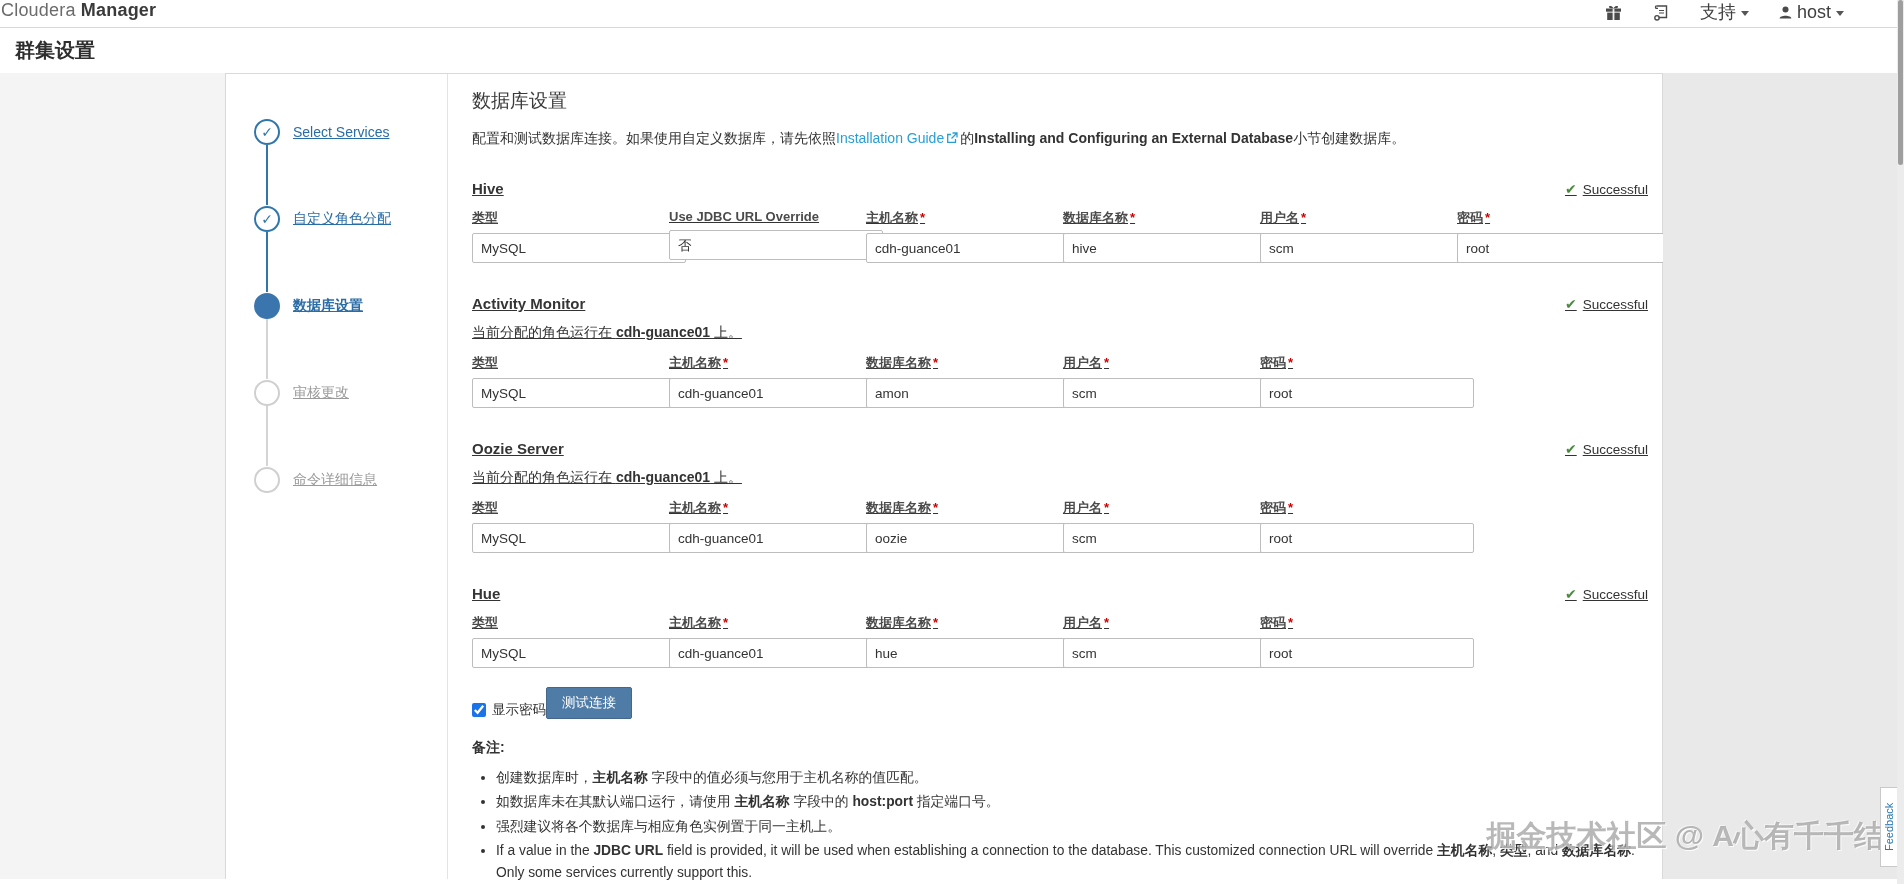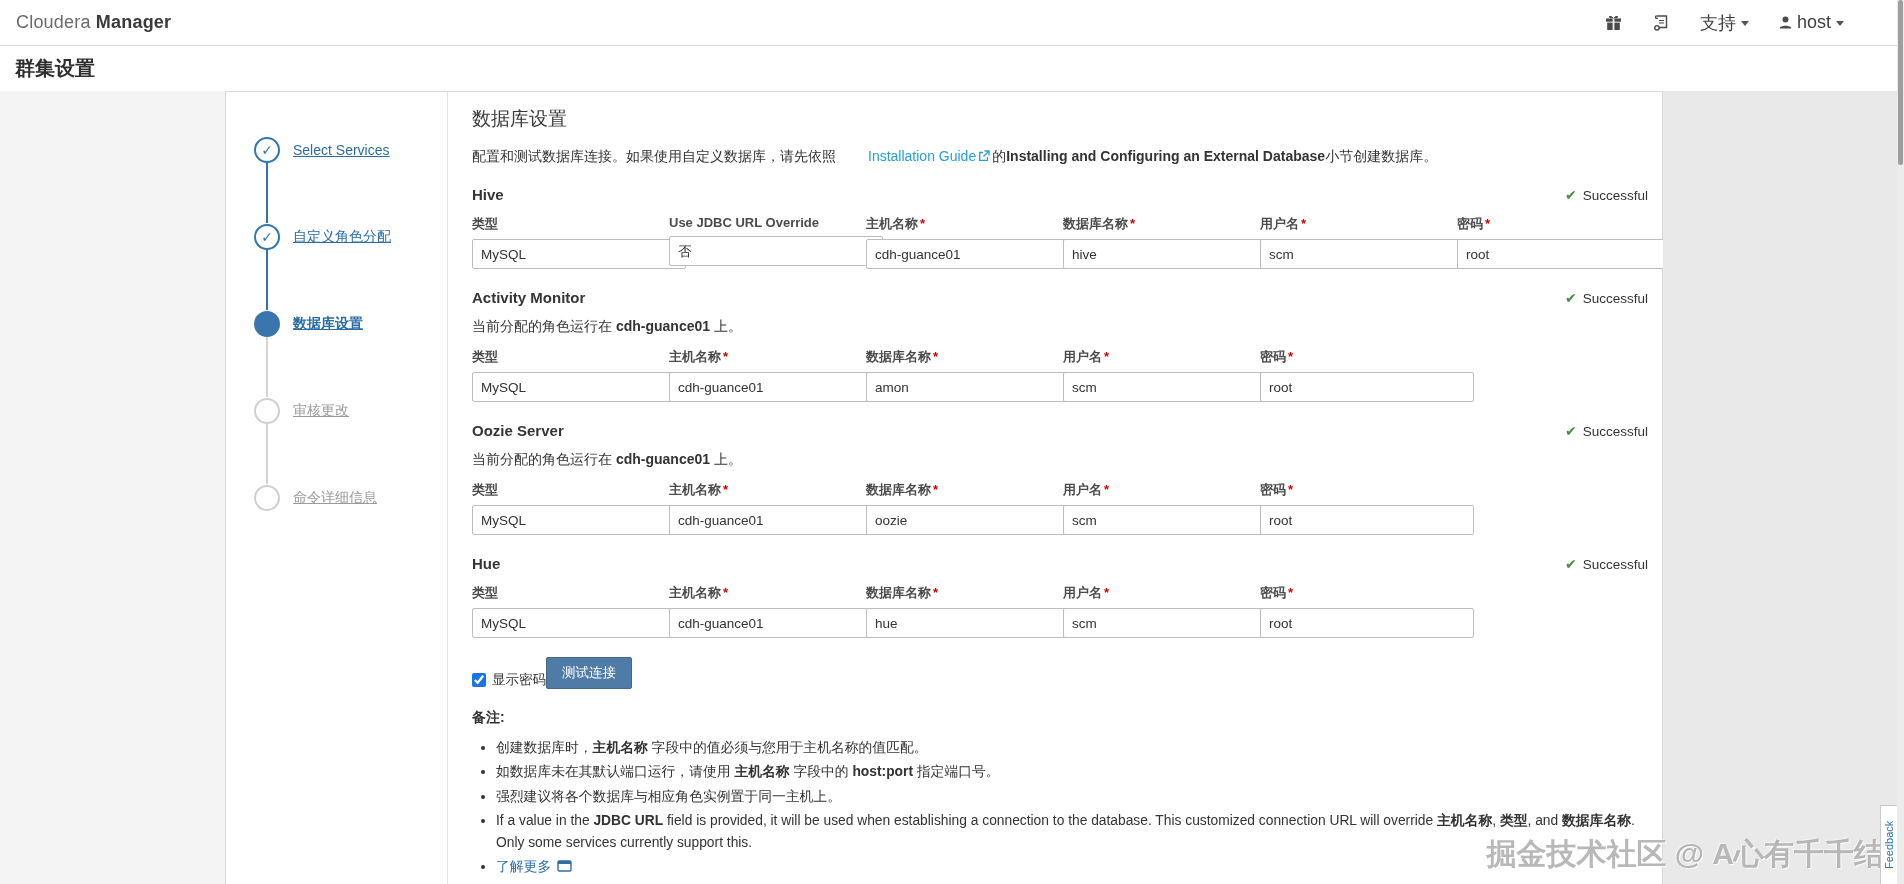--- a/index.html
+++ b/index.html
@@ -1,21 +1,21 @@
 <!DOCTYPE html>
 <html><head>
 <meta charset="utf-8">
 <style>
   * { box-sizing: border-box; margin: 0; padding: 0; }
   html,body { width:1904px; height:884px; overflow:hidden;
     font-family:"Liberation Sans","DejaVu Sans",sans-serif; background:#fff; color:#333; }
 
   
-  .topbar { height:46px; background:#fff; border-bottom:1px solid #d8d8d8;
-    display:flex; align-items:center; justify-content:space-between; padding:0 60px 0 16px; }
+  .topbar { height:28px; background:#fff; border-bottom:1px solid #d8d8d8;
+    display:flex; align-items:flex-start; justify-content:space-between; padding:0 60px 0 1px; }
   .brand { font-size:18px; color:#6b6b6b; letter-spacing:.2px; }
   .brand b { color:#3a3a3a; font-weight:700; }
   .topnav { display:flex; align-items:center; gap:30px; font-size:18px; color:#3f3f3f; }
   .topnav .navitem { display:flex; align-items:center; gap:5px; cursor:pointer; }
   .caret { width:0; height:0; border-left:4px solid transparent; border-right:4px solid transparent;
     border-top:5px solid #555; display:inline-block; margin-top:2px; }
   .ticon svg { display:block; }
 
   
   .titlebar { height:45px; background:#fff; display:flex; align-items:center; padding-left:15px; }
@@ -40,26 +40,26 @@
   .step.current .circle { background:#3a76ad; border:2px solid #3a76ad; }
   .step.upcoming .circle { border:2px solid #cfcfcf; }
   .step .slabel { font-size:14px; color:#2a6da6;text-decoration:underline; }
   .step.current .slabel { font-weight:700; }
   .step.upcoming .slabel { color:#9a9a9a; }
 
   
   .form { flex:1; padding:14px 14px 0 24px; }
   .form h2 { font-size:19px; font-weight:400; color:#3a3a3a; margin-bottom:16px; }
   .intro { font-size:14px; margin-bottom:6px; }
-  a.lnk { color:#279fd4; text-decoration:none; cursor:pointer;margin-left:32px; }
+  a.lnk { color:#279fd4; text-decoration:none; cursor:pointer; }
   a.lnk2 { color:#2d6da8; text-decoration:none; cursor:pointer; }
   .seg-b { font-weight:700; }
   .ext-ico, .vid-ico { display:inline-block; vertical-align:-1px; margin:0 2px; }
 
-  .section { margin-top:20px; }
+  .section { margin-top:32px;text-decoration:underline; }
   .sec-head { display:flex; align-items:baseline; justify-content:space-between; }
   .sec-head h3 { font-size:15px; font-weight:700; color:#353535; }
   .badge { font-size:13.5px; color:#333; display:flex; align-items:center; gap:6px; }
   .badge .chk { color:#4a8b3f; font-size:14px; font-weight:700; }
   .sec-note { font-size:14px; margin-top:12px; }
   .frow { display:flex; gap:19px; margin-top:12px; }
   .field { width:178px; }
   .field .flabel { font-size:13px; font-weight:700; color:#4b4b4b; display:block; }
   .req { color:#c00; margin-left:2px; }
   .field input[type=text], .field select { width:214px; height:30px; margin-top:6px;

